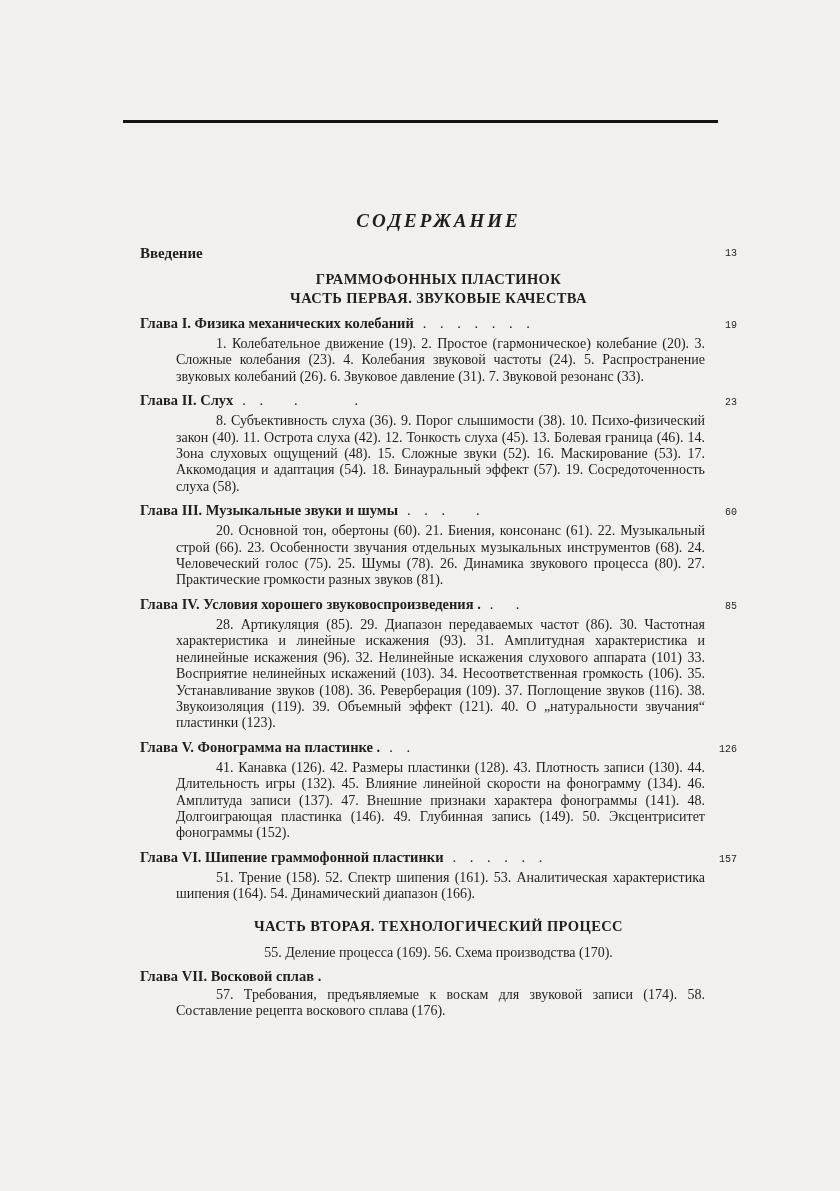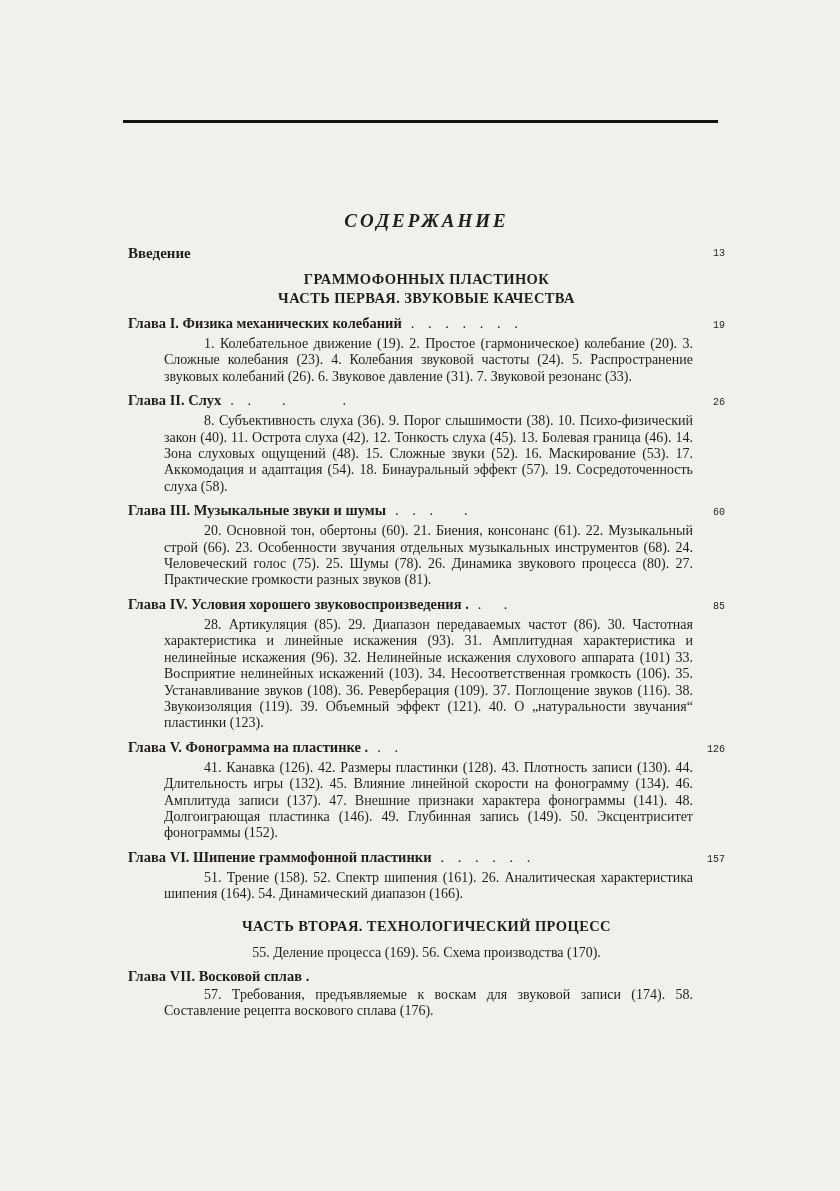--- a/index.html
+++ b/index.html
@@ -12,21 +12,21 @@
     overflow: hidden;
   }
   .top-rule {
     position: absolute;
     left: 123px; top: 120px;
     width: 595px; height: 3px;
     background: #16130f;
   }
   .content {
     position: absolute;
-    left: 128px; top: 210px;
+    left: 140px; top: 210px;
     width: 597px;
   }
   .doc-title {
     text-align: center;
     font-style: italic;
     font-weight: bold;
     font-size: 19px;
     letter-spacing: 3px;
     margin-bottom: 13px;
   }
@@ -114,21 +114,21 @@
       <span class="leader">. . . . . . .</span>
       <span class="pagenum">19</span>
     </div>
     <p class="chapter-body">1. Колебательное движение (19). 2. Простое (гармоническое) колебание (20). 3. Сложные колебания (23). 4. Колебания звуковой частоты (24). 5. Распространение звуковых колебаний (26). 6. Звуковое давление (31). 7. Звуковой резонанс (33).</p>
   </section>
 
   <section class="chapter">
     <div class="chapter-row">
       <span class="chapter-title">Глава II. Слух</span>
       <span class="leader">. .   .      .</span>
-      <span class="pagenum">26</span>
+      <span class="pagenum">23</span>
     </div>
     <p class="chapter-body">8. Субъективность слуха (36). 9. Порог слышимости (38). 10. Психо-физический закон (40). 11. Острота слуха (42). 12. Тонкость слуха (45). 13. Болевая граница (46). 14. Зона слуховых ощущений (48). 15. Сложные звуки (52). 16. Маскирование (53). 17. Аккомодация и адаптация (54). 18. Бинауральный эффект (57). 19. Сосредоточенность слуха (58).</p>
   </section>
 
   <section class="chapter">
     <div class="chapter-row">
       <span class="chapter-title">Глава III. Музыкальные звуки и шумы</span>
       <span class="leader">. . .   .</span>
       <span class="pagenum">60</span>
     </div>
@@ -152,21 +152,21 @@
     </div>
     <p class="chapter-body">41. Канавка (126). 42. Размеры пластинки (128). 43. Плотность записи (130). 44. Длительность игры (132). 45. Влияние линейной скорости на фонограмму (134). 46. Амплитуда записи (137). 47. Внешние признаки характера фонограммы (141). 48. Долгоиграющая пластинка (146). 49. Глубинная запись (149). 50. Эксцентриситет фонограммы (152).</p>
   </section>
 
   <section class="chapter">
     <div class="chapter-row">
       <span class="chapter-title">Глава VI. Шипение граммофонной пластинки</span>
       <span class="leader">. . . . . .</span>
       <span class="pagenum">157</span>
     </div>
-    <p class="chapter-body">51. Трение (158). 52. Спектр шипения (161). 26. Аналитическая характеристика шипения (164). 54. Динамический диапазон (166).</p>
+    <p class="chapter-body">51. Трение (158). 52. Спектр шипения (161). 53. Аналитическая характеристика шипения (164). 54. Динамический диапазон (166).</p>
   </section>
 
   <div class="part-heading second">ЧАСТЬ ВТОРАЯ. ТЕХНОЛОГИЧЕСКИЙ ПРОЦЕСС</div>
 
   <p class="part2-intro">55. Деление процесса (169). 56. Схема производства (170).</p>
 
   <section class="chapter">
     <div class="chapter-row">
       <span class="chapter-title">Глава VII. Восковой сплав .</span>
       <span class="leader"></span>

